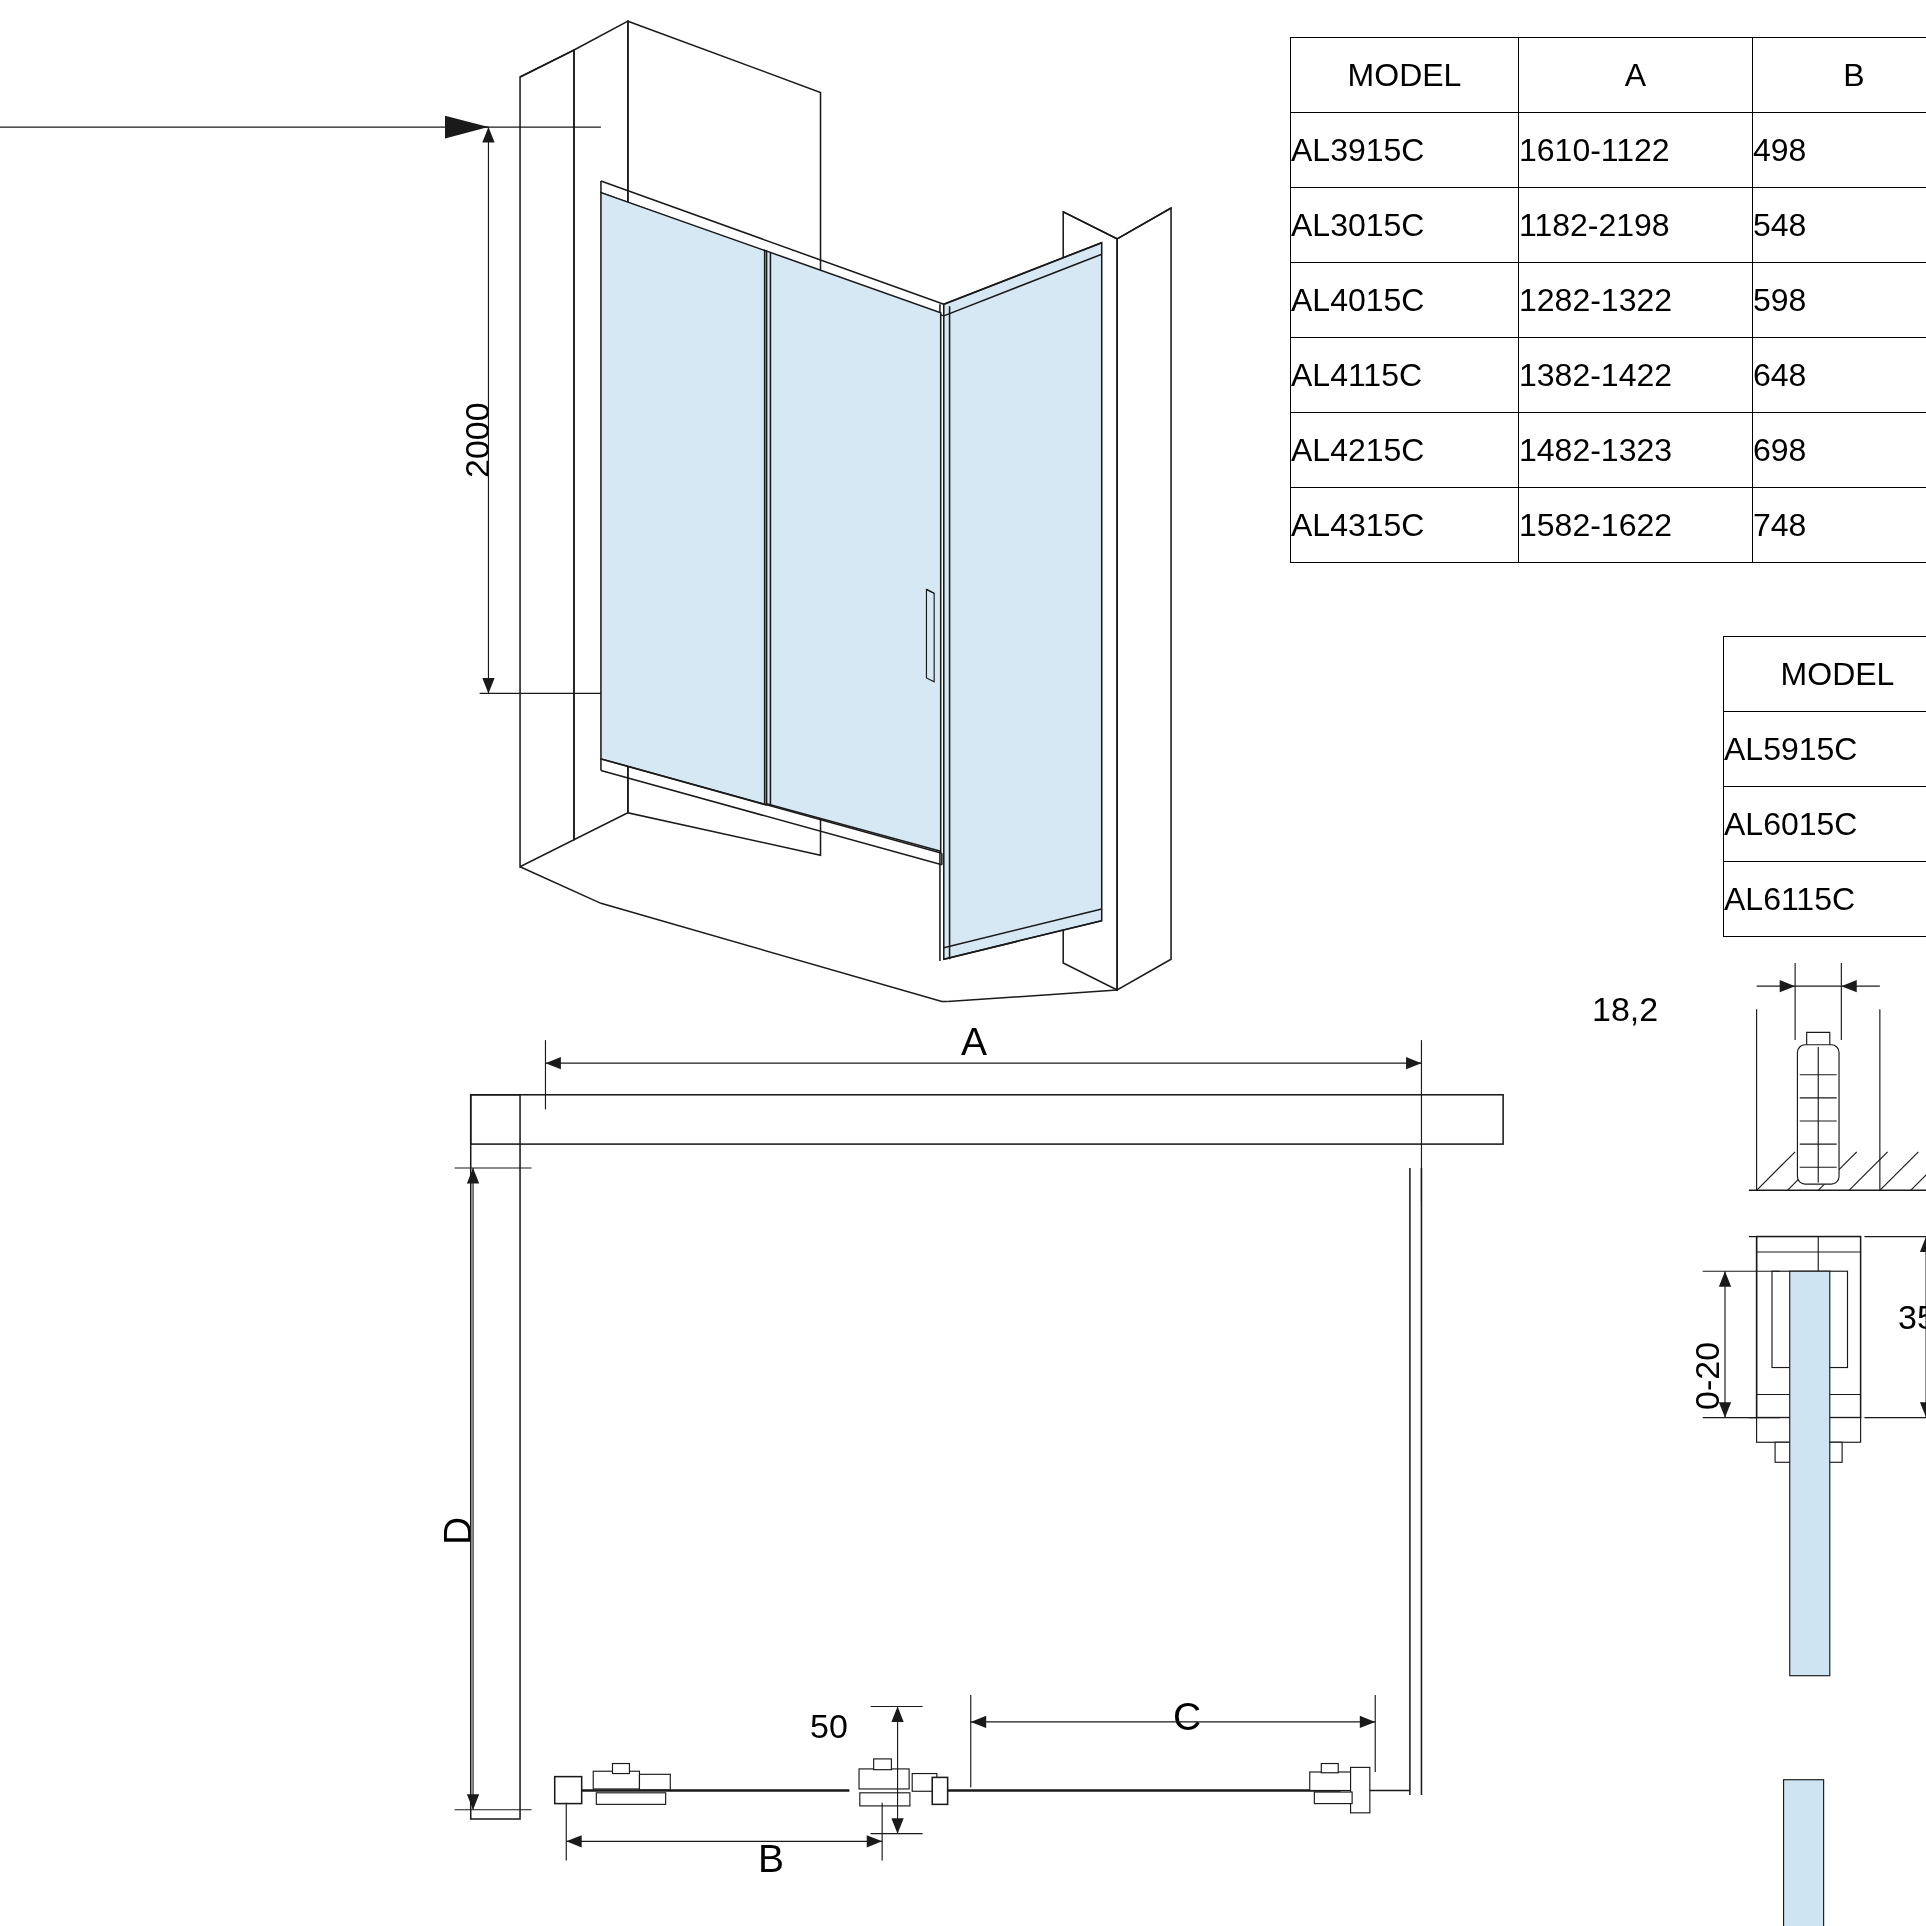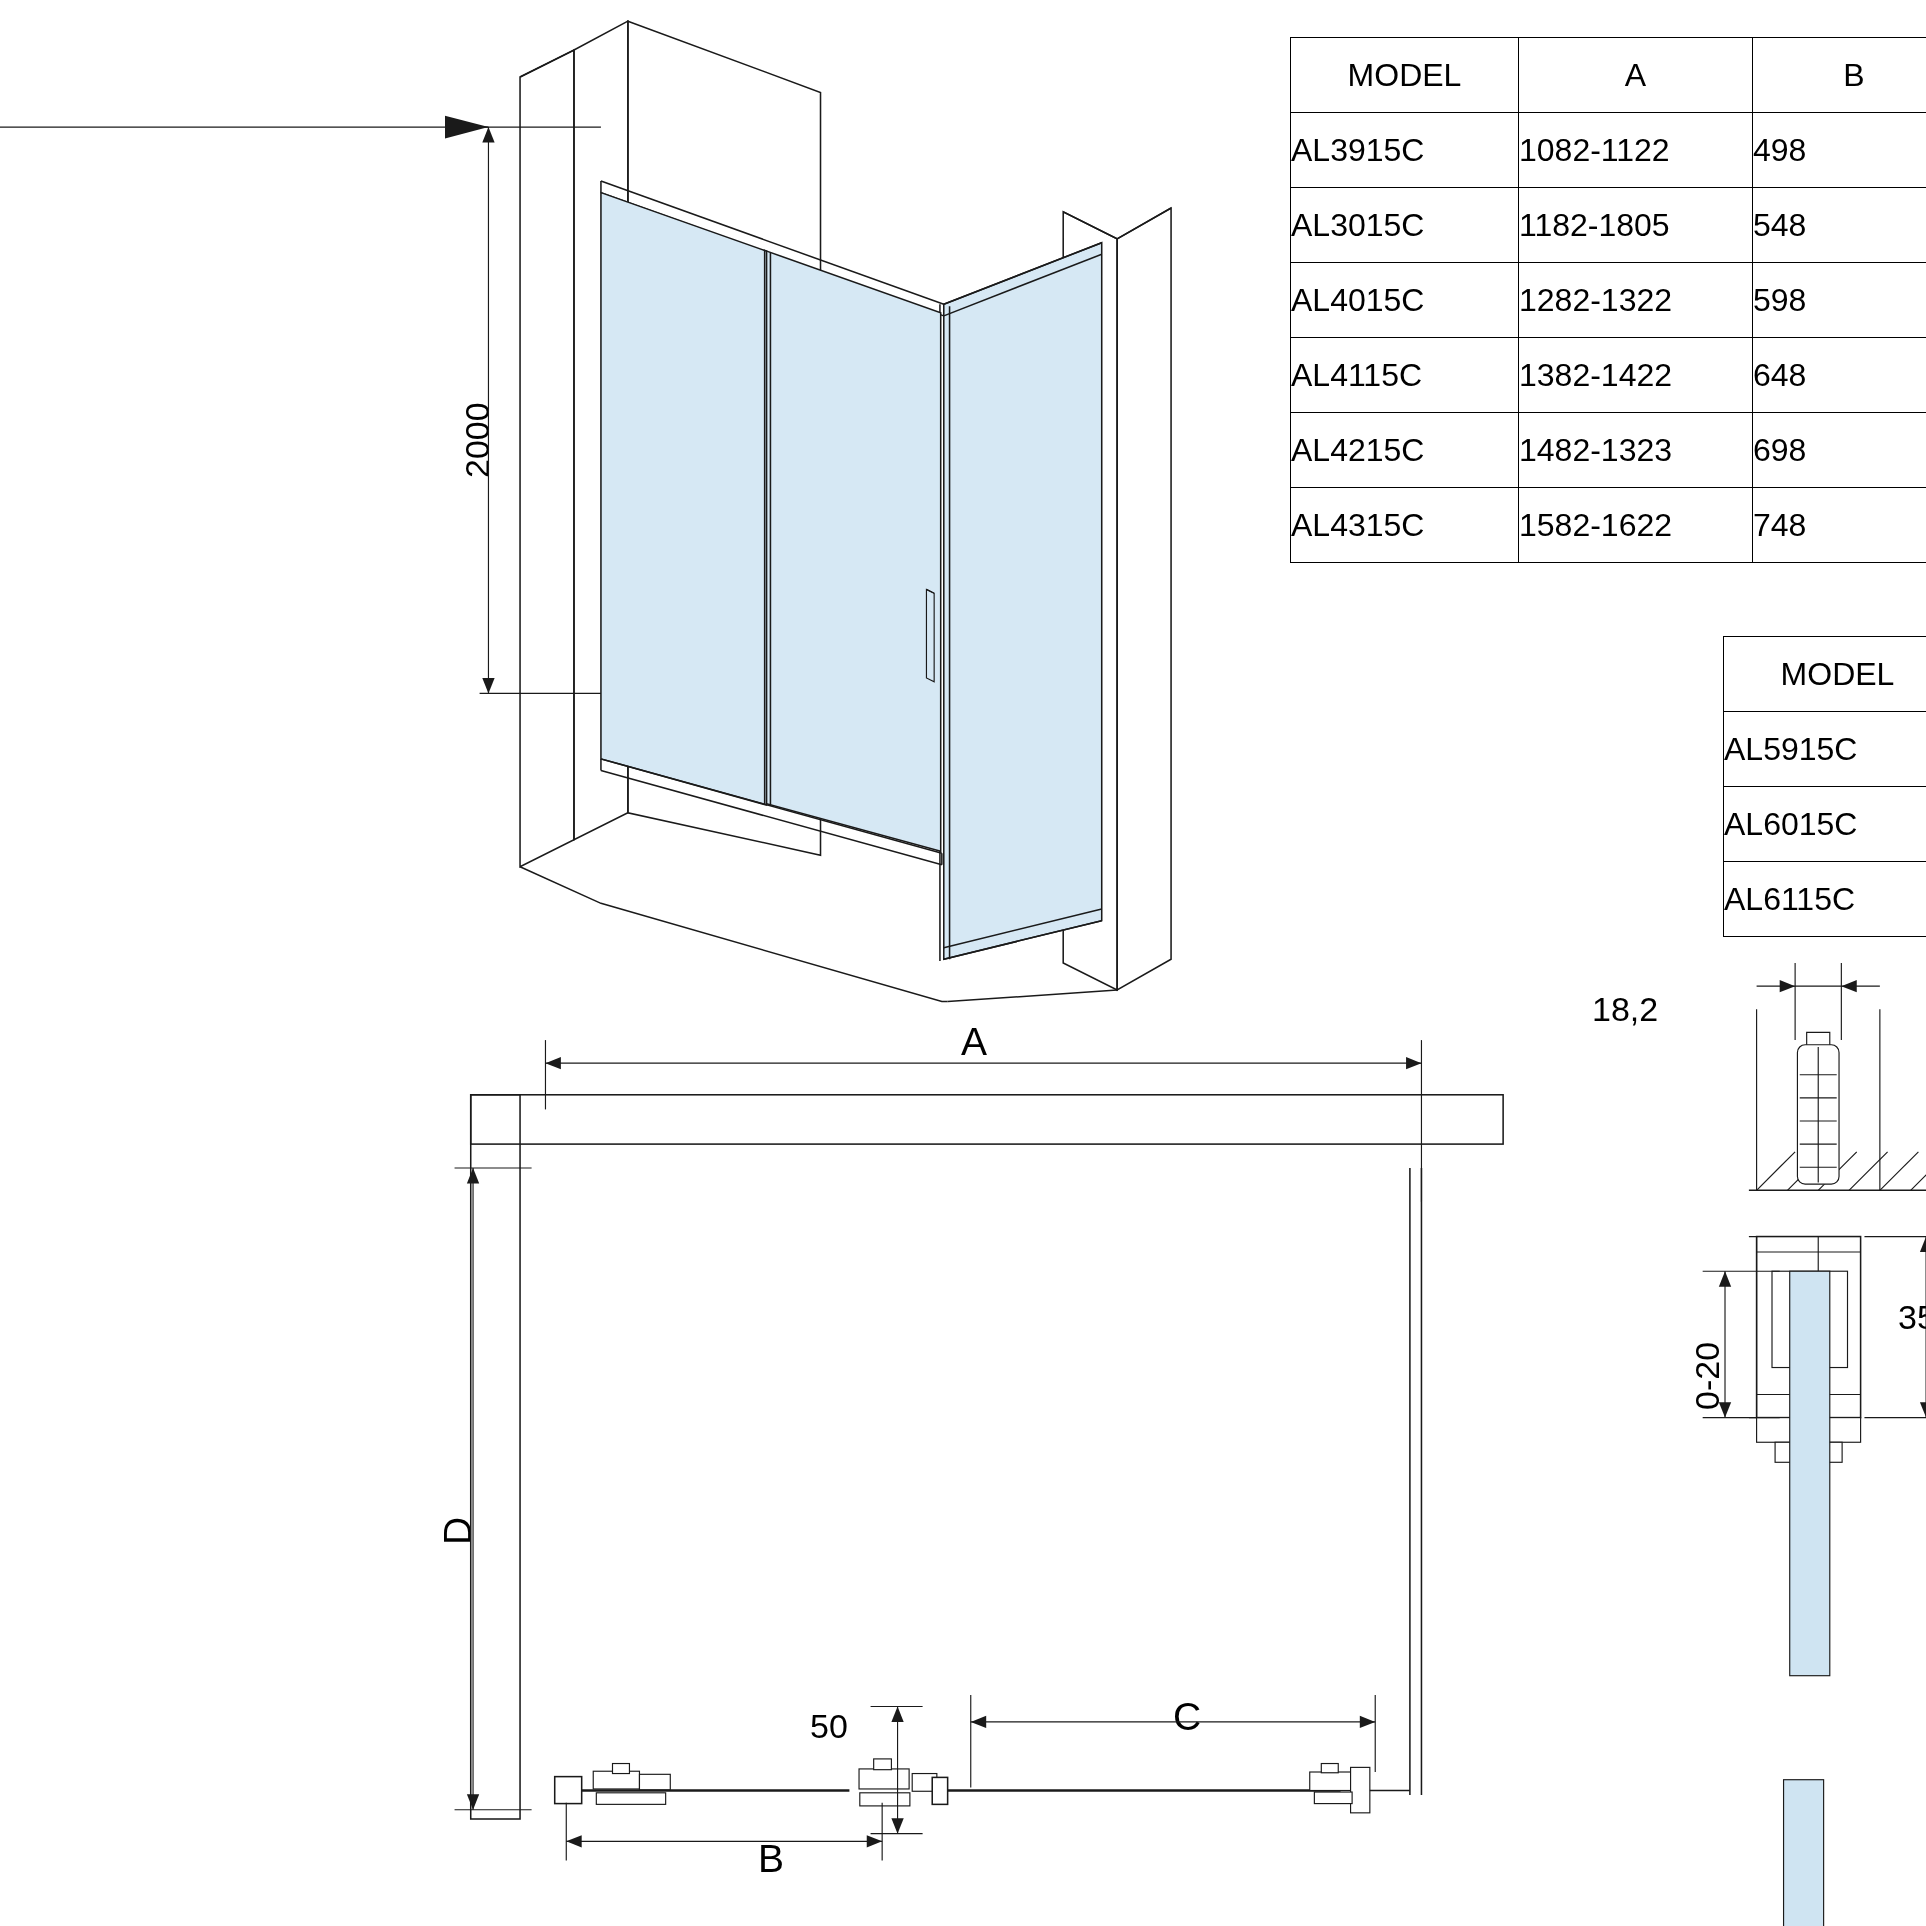--- a/index.html
+++ b/index.html
@@ -97,27 +97,27 @@
       <tr>
         <th class="col-model">MODEL</th>
         <th class="col-a">A</th>
         <th class="col-b">B</th>
 
       </tr>
     </thead>
     <tbody>
       <tr>
         <td>AL3915C</td>
-        <td>1082-1122</td>
+        <td>1610-1122</td>
         <td>498</td>
 
       </tr>
       <tr>
         <td>AL3015C</td>
-        <td>1182-1805</td>
+        <td>1182-2198</td>
         <td>548</td>
 
       </tr>
       <tr>
         <td>AL4015C</td>
         <td>1282-1322</td>
         <td>598</td>
 
       </tr>
       <tr>

